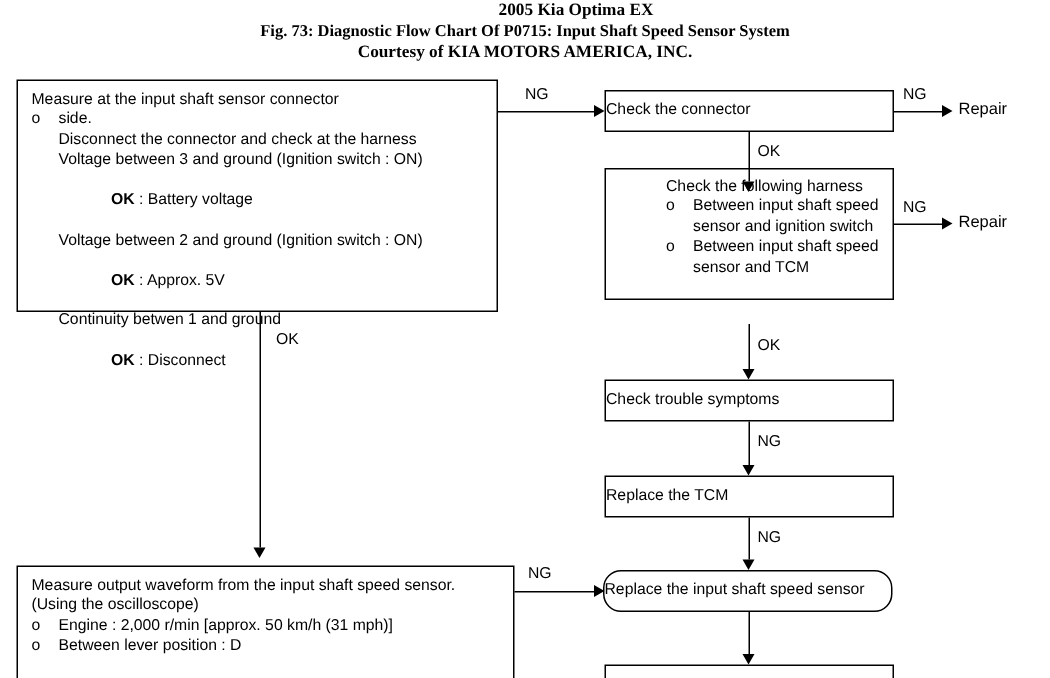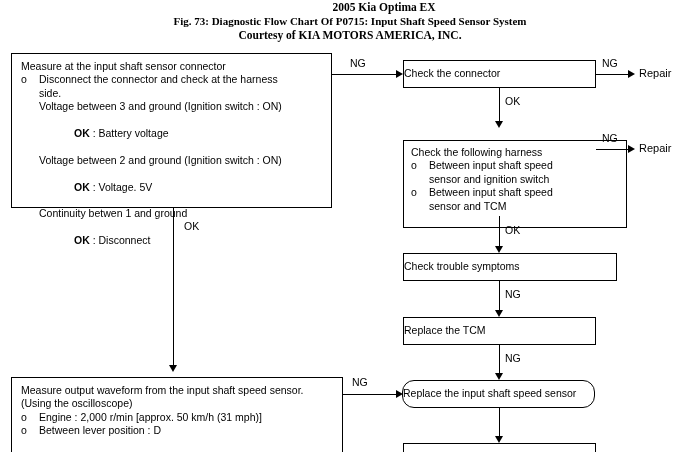--- a/index.html
+++ b/index.html
@@ -110,64 +110,64 @@
   <div class="hdr" id="hdr-line1">2005 Kia Optima EX</div>
   <div class="hdr" id="hdr-line2">Fig. 73: Diagnostic Flow Chart Of P0715: Input Shaft Speed Sensor System</div>
   <div class="hdr" id="hdr-line3">Courtesy of KIA MOTORS AMERICA, INC.</div>
 
   <div class="box" style="left:11px; top:53px; width:321px; height:155px;">
     <div style="padding:6px 0 0 9px;">
       <div class="box-text">Measure at the input shaft sensor connector</div>
       <div class="row">
         <div class="bullet">o</div>
         <div>
+          <div class="rowtext">side.</div>
           <div class="rowtext">Disconnect the connector and check at the harness</div>
-          <div class="rowtext">side.</div>
           <div class="rowtext">Voltage between 3 and ground (Ignition switch : ON)</div>
           <div class="rowtext">
             <span class="b">OK</span><span> : Battery voltage</span>
           </div>
           <div class="rowtext">Voltage between 2 and ground (Ignition switch : ON)</div>
           <div class="rowtext">
-            <span class="b">OK</span><span> : Voltage. 5V</span>
+            <span class="b">OK</span><span> : Approx. 5V</span>
           </div>
           <div class="rowtext">Continuity betwen 1 and ground</div>
           <div class="rowtext">
             <span class="b">OK</span><span> : Disconnect</span>
           </div>
         </div>
       </div>
     </div>
   </div>
 
   <div class="box box-centered" style="left:403px; top:60px; width:193px; height:28px;">
     <div class="box-text">Check the connector</div>
   </div>
 
-  <div class="box" style="left:403px; top:140px; width:224px; height:88px;">
+  <div class="box" style="left:403px; top:112px; width:193px; height:88px;padding-left:33px;">
     <div style="padding:5px 0 0 7px;">
       <div class="box-text">Check the following harness</div>
       <div class="row">
         <div class="bullet">o</div>
         <div>
           <div class="rowtext">Between input shaft speed</div>
           <div class="rowtext">sensor and ignition switch</div>
         </div>
       </div>
       <div class="row">
         <div class="bullet">o</div>
         <div>
           <div class="rowtext">Between input shaft speed</div>
           <div class="rowtext">sensor and TCM</div>
         </div>
       </div>
     </div>
   </div>
 
-  <div class="box box-centered" style="left:403px; top:253px; width:214px; height:28px;">
+  <div class="box box-centered" style="left:403px; top:253px; width:193px; height:28px;">
     <div class="box-text">Check trouble symptoms</div>
   </div>
 
   <div class="box box-centered" style="left:403px; top:317px; width:193px; height:28px;">
     <div class="box-text">Replace the TCM</div>
   </div>
 
   <div class="box box-centered" style="left:402px; top:380px; width:193px; height:28px;border-radius:12px;">
     <div class="box-text">Replace the input shaft speed sensor</div>
   </div>

